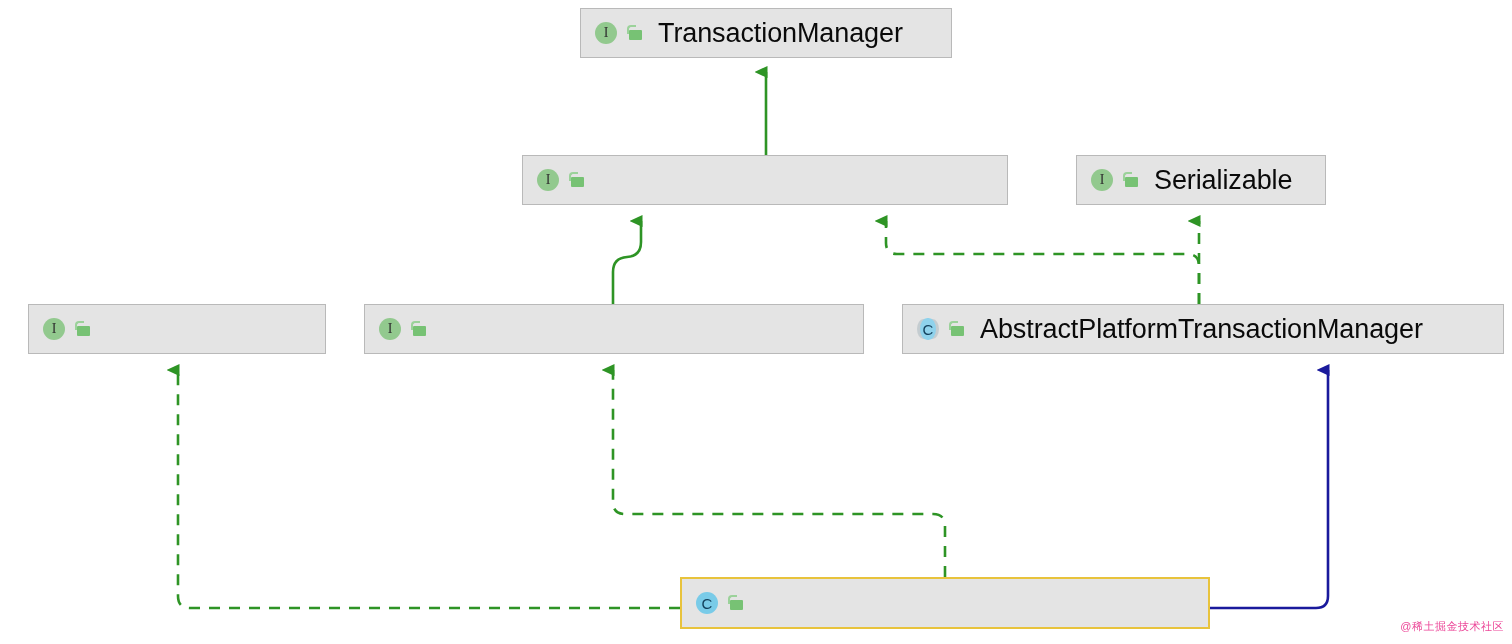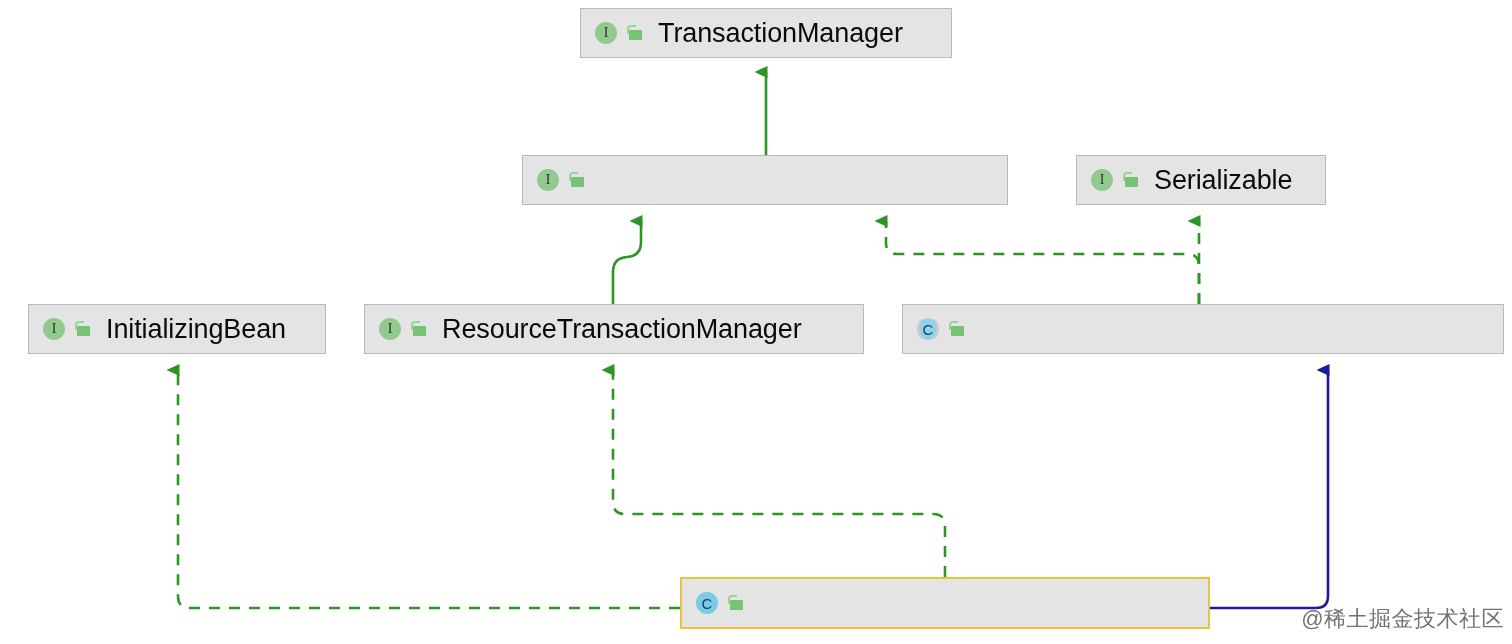--- a/index.html
+++ b/index.html
@@ -115,22 +115,22 @@
     height: 7px;
     border: 2px solid #9bd29a;
     border-bottom: none;
     border-right: none;
     border-radius: 4px 0 0 0;
   }
   .watermark {
     position: absolute;
     right: 8px;
     bottom: 10px;
-    font-size: 22px;
-    color: #737373;
+    font-size: 11px;
+    color: #ec4899;
     letter-spacing: 0.5px;
     user-select: none;
   }
 </style>
 </head>
 <body>
 
 <div id="canvas">
 
   <svg id="edges" viewBox="0 0 1512 644">
@@ -195,44 +195,43 @@
 
   <div class="node" style="left:28px; top:304px; width:298px; height:50px;">
     <span class="icon-type iface">
       <span class="disc"></span>
         <span class="glyph">I</span>
     </span>
     <span class="icon-lock">
       <span class="shackle"></span>
         <span class="body"></span>
     </span>
-    <span class="node-label">InitializingBean</span>
   </div>
 
   <div class="node" style="left:364px; top:304px; width:500px; height:50px;">
     <span class="icon-type iface">
       <span class="disc"></span>
         <span class="glyph">I</span>
     </span>
     <span class="icon-lock">
       <span class="shackle"></span>
         <span class="body"></span>
     </span>
-    <span class="node-label">ResourceTransactionManager</span>
   </div>
 
   <div class="node" style="left:902px; top:304px; width:602px; height:50px;">
     <span class="icon-type abs">
       <span class="disc"></span>
         <span class="glyph">C</span>
     </span>
     <span class="icon-lock">
       <span class="shackle"></span>
         <span class="body"></span>
     </span>
+    <span class="node-label">AbstractPlatformTransactionManager</span>
   </div>
 
   <div class="node highlight" style="left:680px; top:577px; width:530px; height:52px;">
     <span class="icon-type cls">
       <span class="disc"></span>
         <span class="glyph">C</span>
     </span>
     <span class="icon-lock">
       <span class="shackle"></span>
         <span class="body"></span>

